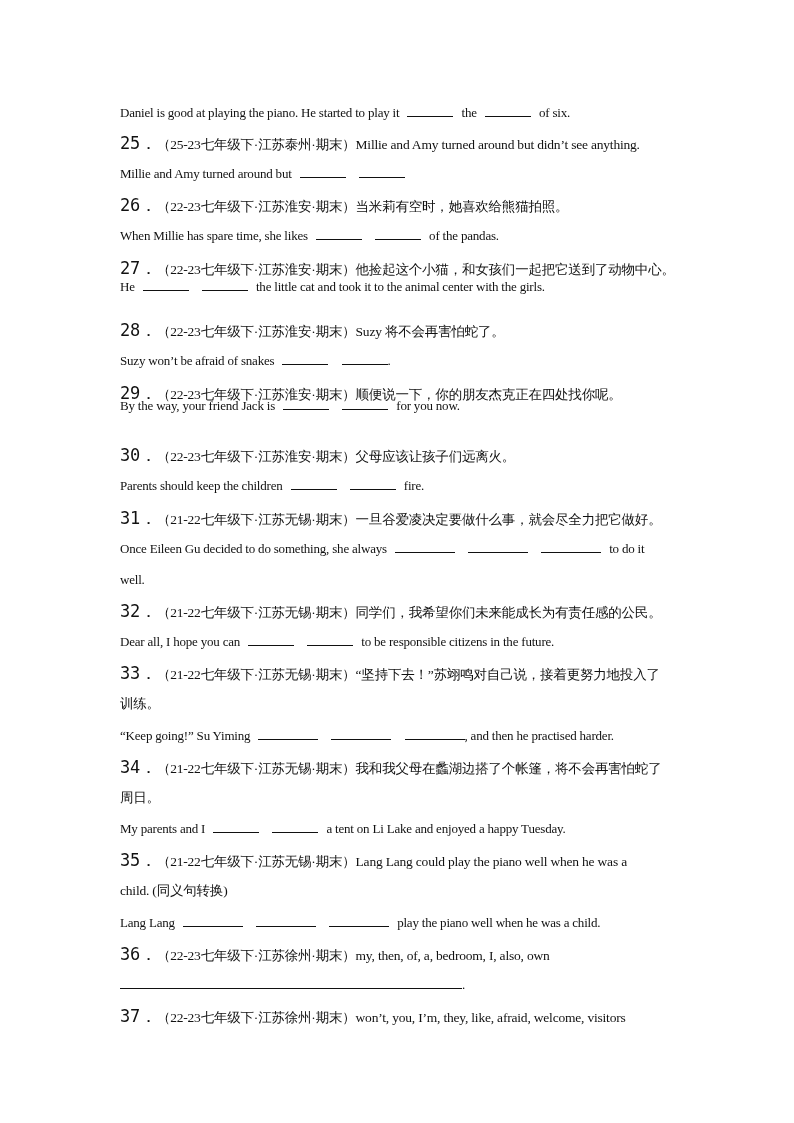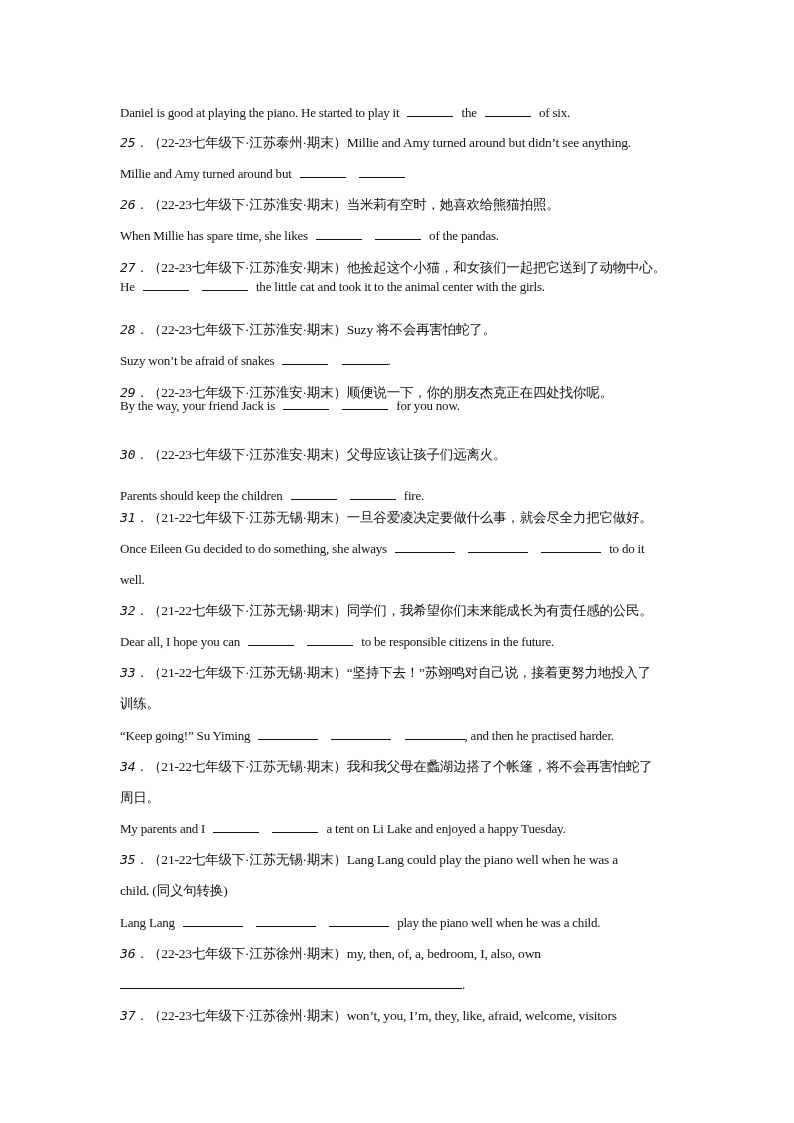--- a/index.html
+++ b/index.html
@@ -28,22 +28,21 @@
     font-size: 13px;
     line-height: 20px;
     height: 20px;
     letter-spacing: -0.2px;
   }
   .line.q {
     font-size: 13.5px;
   }
   .qnum {
     font-family: "DejaVu Sans Mono", "Liberation Mono", monospace;
-    font-size: 13px;
-    font-style: italic;
+    font-size: 17px;
   }
   .blank {
     display: inline-block;
     border-bottom: 1px solid #111;
     height: 12px;
     vertical-align: baseline;
     margin: 0 5px;
   }
   .blank.s { width: 46px; }
   .blank.m { width: 60px; }
@@ -56,21 +55,21 @@
 
   <div class="line" style="top:4px">
     <span>Daniel is good at playing the piano. He started to play it</span>
     <span class="blank s"></span>
     <span>the</span>
     <span class="blank s"></span>
     <span>of six.</span>
   </div>
 
   <div class="line q" style="top:34px">
-    <span class="qnum">25．</span><span>（22-23七年级下·江苏泰州·期末）</span><span>Millie  and Amy turned around but didn’t see anything.</span>
+    <span class="qnum">25．</span><span>（25-23七年级下·江苏泰州·期末）</span><span>Millie  and Amy turned around but didn’t see anything.</span>
   </div>
   <div class="line" style="top:65px">
     <span>Millie  and Amy turned around but</span>
     <span class="blank s"></span>
     <span class="blank s"></span>
   </div>
 
   <div class="line q" style="top:96px">
     <span class="qnum">26．</span><span>（22-23七年级下·江苏淮安·期末）</span><span>当米莉有空时，她喜欢给熊猫拍照。</span>
   </div>
@@ -106,21 +105,21 @@
   <div class="line" style="top:297px">
     <span>By  the way, your friend Jack is</span>
     <span class="blank s"></span>
     <span class="blank s"></span>
     <span>for you now.</span>
   </div>
 
   <div class="line q" style="top:346px">
     <span class="qnum">30．</span><span>（22-23七年级下·江苏淮安·期末）</span><span>父母应该让孩子们远离火。</span>
   </div>
-  <div class="line" style="top:387px">
+  <div class="line" style="top:377px">
     <span>Parents should keep the children</span>
     <span class="blank s"></span>
     <span class="blank s"></span>
     <span>fire.</span>
   </div>
 
   <div class="line q" style="top:409px">
     <span class="qnum">31．</span><span>（21-22七年级下·江苏无锡·期末）</span><span>一旦谷爱凌决定要做什么事，就会尽全力把它做好。</span>
   </div>
   <div class="line" style="top:440px">

